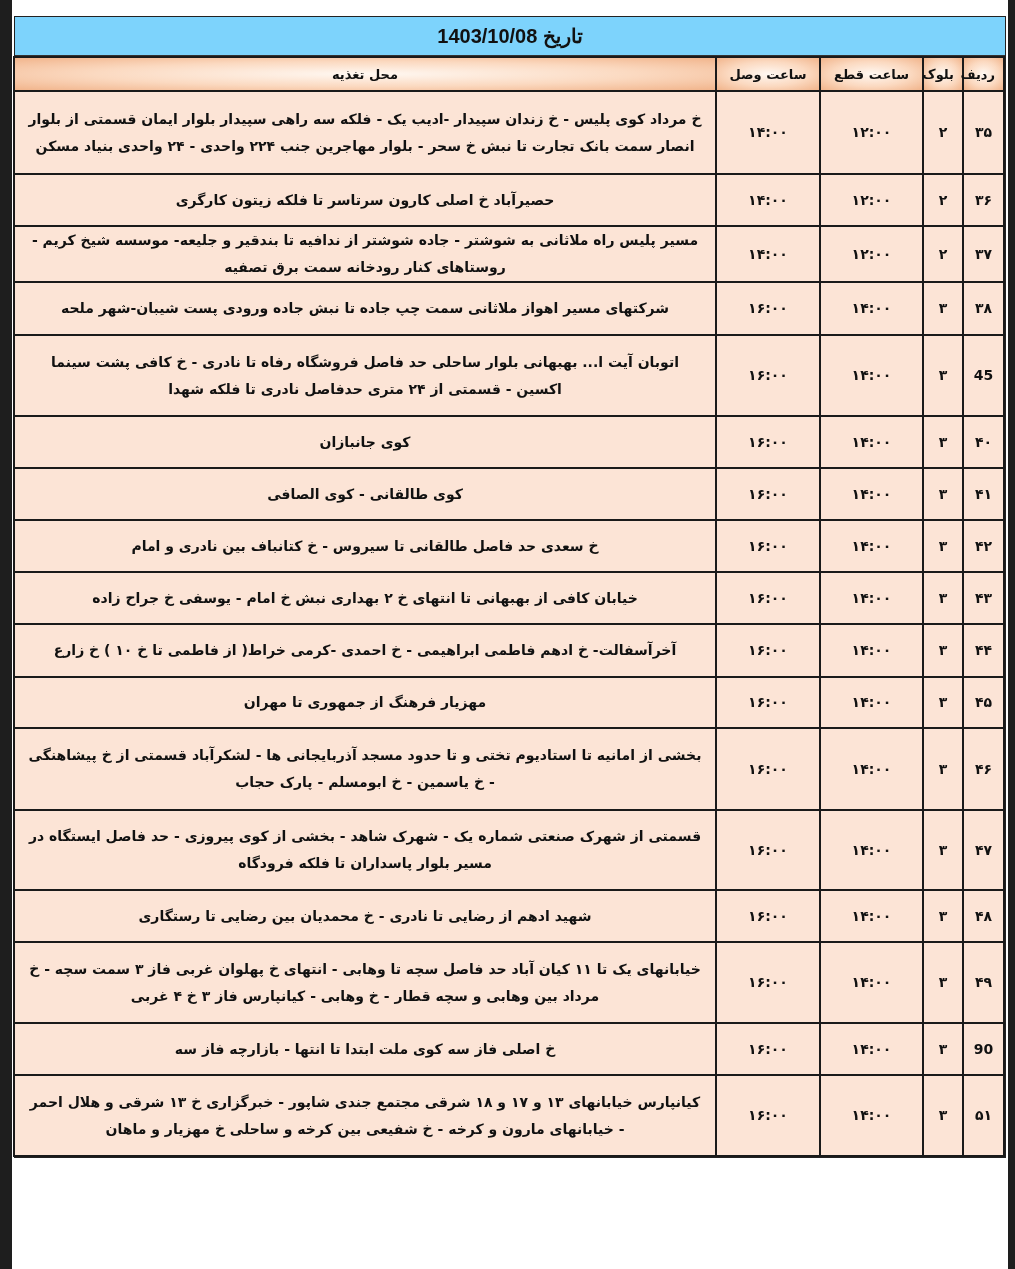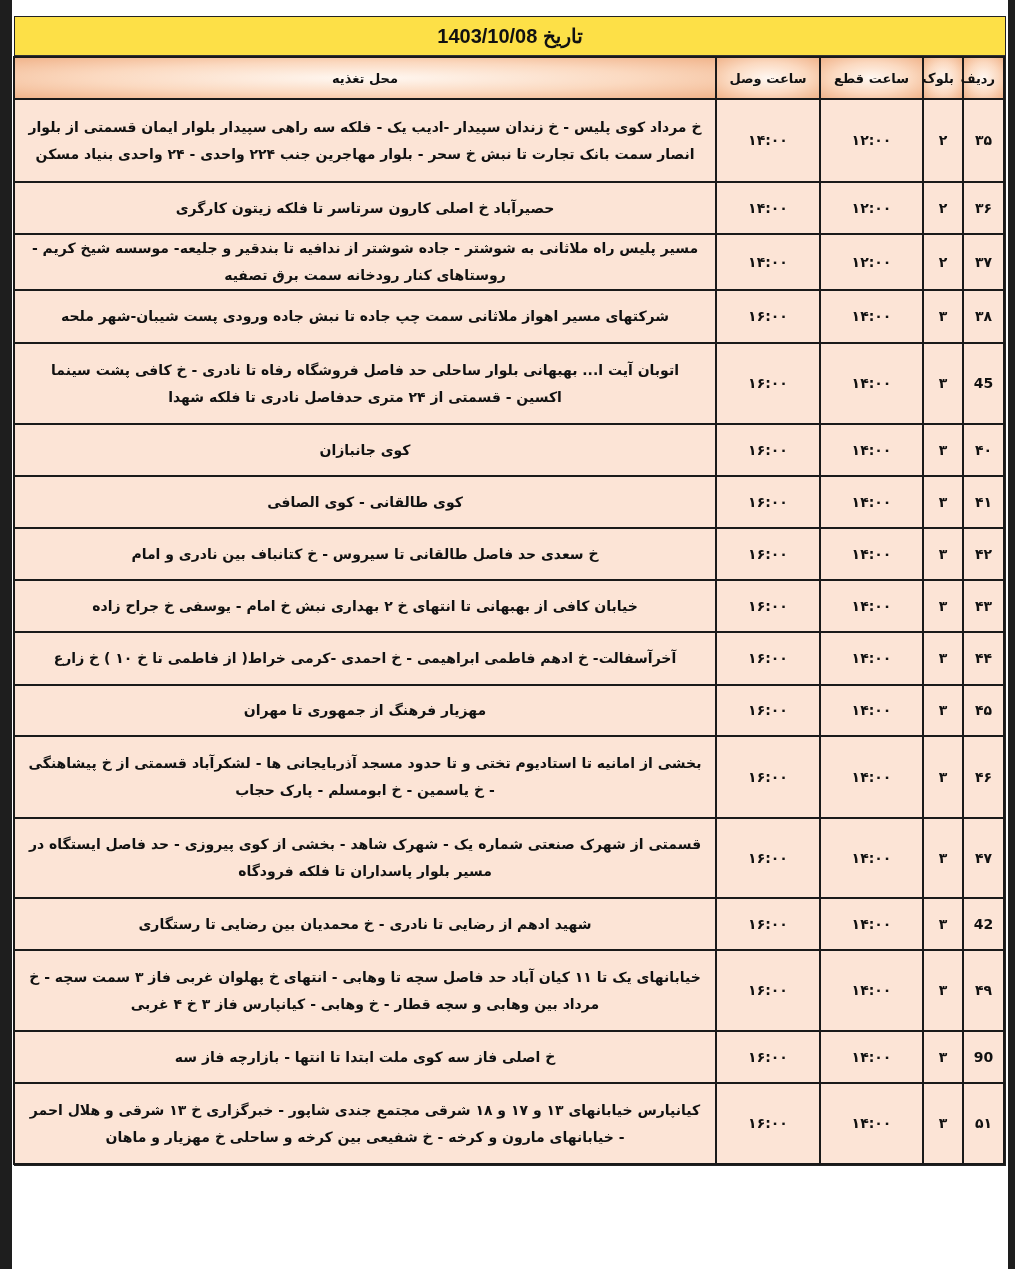--- a/index.html
+++ b/index.html
@@ -15,35 +15,35 @@
     border: 1px solid #222; box-sizing: border-box;
     direction: rtl;
   }
   .title-band {
     height: 114px; background: #ffff00; border-bottom: 1px solid #333;
     display: flex; align-items: center; justify-content: center;
     font-weight: bold; font-size: 20px; color: #111;
     font-family: "DejaVu Sans", sans-serif;
   }
   .date-band {
-    height: 38px; background: #fde047; border-bottom: 1px solid #333;
+    height: 38px; background: #7dd3fc; border-bottom: 1px solid #333;
     display: flex; align-items: center; justify-content: center;
     font-weight: bold; font-size: 20px; color: #111;
     font-family: "Liberation Sans", sans-serif;
   }
   table {
     width: 990px; border-collapse: collapse; table-layout: fixed;
     direction: rtl;
   }
   th, td {
     border: 2px solid #1a1a1a; padding: 0 8px; text-align: center;
     font-weight: bold; color: #111; box-sizing: border-box;
   }
   th {
-    height: 42px; font-size: 13px;
+    height: 34px; font-size: 13px;
     background: radial-gradient(ellipse at center, #fff8f2 0%, #fbd9c0 55%, #f1b48b 100%);
   }
   td { background: #fce4d6; font-size: 14px; line-height: 27px; }
   td.num { font-size: 14px; }
   td.loc { font-size: 14px; padding: 0 12px; }
   col.c-row { width: 41px; }
   col.c-block { width: 40px; }
   col.c-cut { width: 103px; }
   col.c-con { width: 104px; }
   col.c-loc { width: 702px; }
@@ -160,21 +160,21 @@
           <td class="loc">بخشی از امانیه تا استادیوم تختی و تا حدود مسجد آذربایجانی ها - لشکرآباد قسمتی از خ پیشاهنگی - خ یاسمین - خ ابومسلم - پارک حجاب</td>
         </tr>
         <tr style="height: 80px;">
           <td class="num">۴۷</td>
           <td class="num">۳</td>
           <td class="num">۱۴:۰۰</td>
           <td class="num">۱۶:۰۰</td>
           <td class="loc">قسمتی از شهرک صنعتی شماره یک - شهرک شاهد - بخشی از کوی پیروزی - حد فاصل ایستگاه در مسیر بلوار پاسداران تا فلکه فرودگاه</td>
         </tr>
         <tr style="height: 52px;">
-          <td class="num">42</td>
+          <td class="num">۴۸</td>
           <td class="num">۳</td>
           <td class="num">۱۴:۰۰</td>
           <td class="num">۱۶:۰۰</td>
           <td class="loc">شهید ادهم از رضایی تا نادری - خ محمدیان بین رضایی تا رستگاری</td>
         </tr>
         <tr style="height: 81px;">
           <td class="num">۴۹</td>
           <td class="num">۳</td>
           <td class="num">۱۴:۰۰</td>
           <td class="num">۱۶:۰۰</td>

